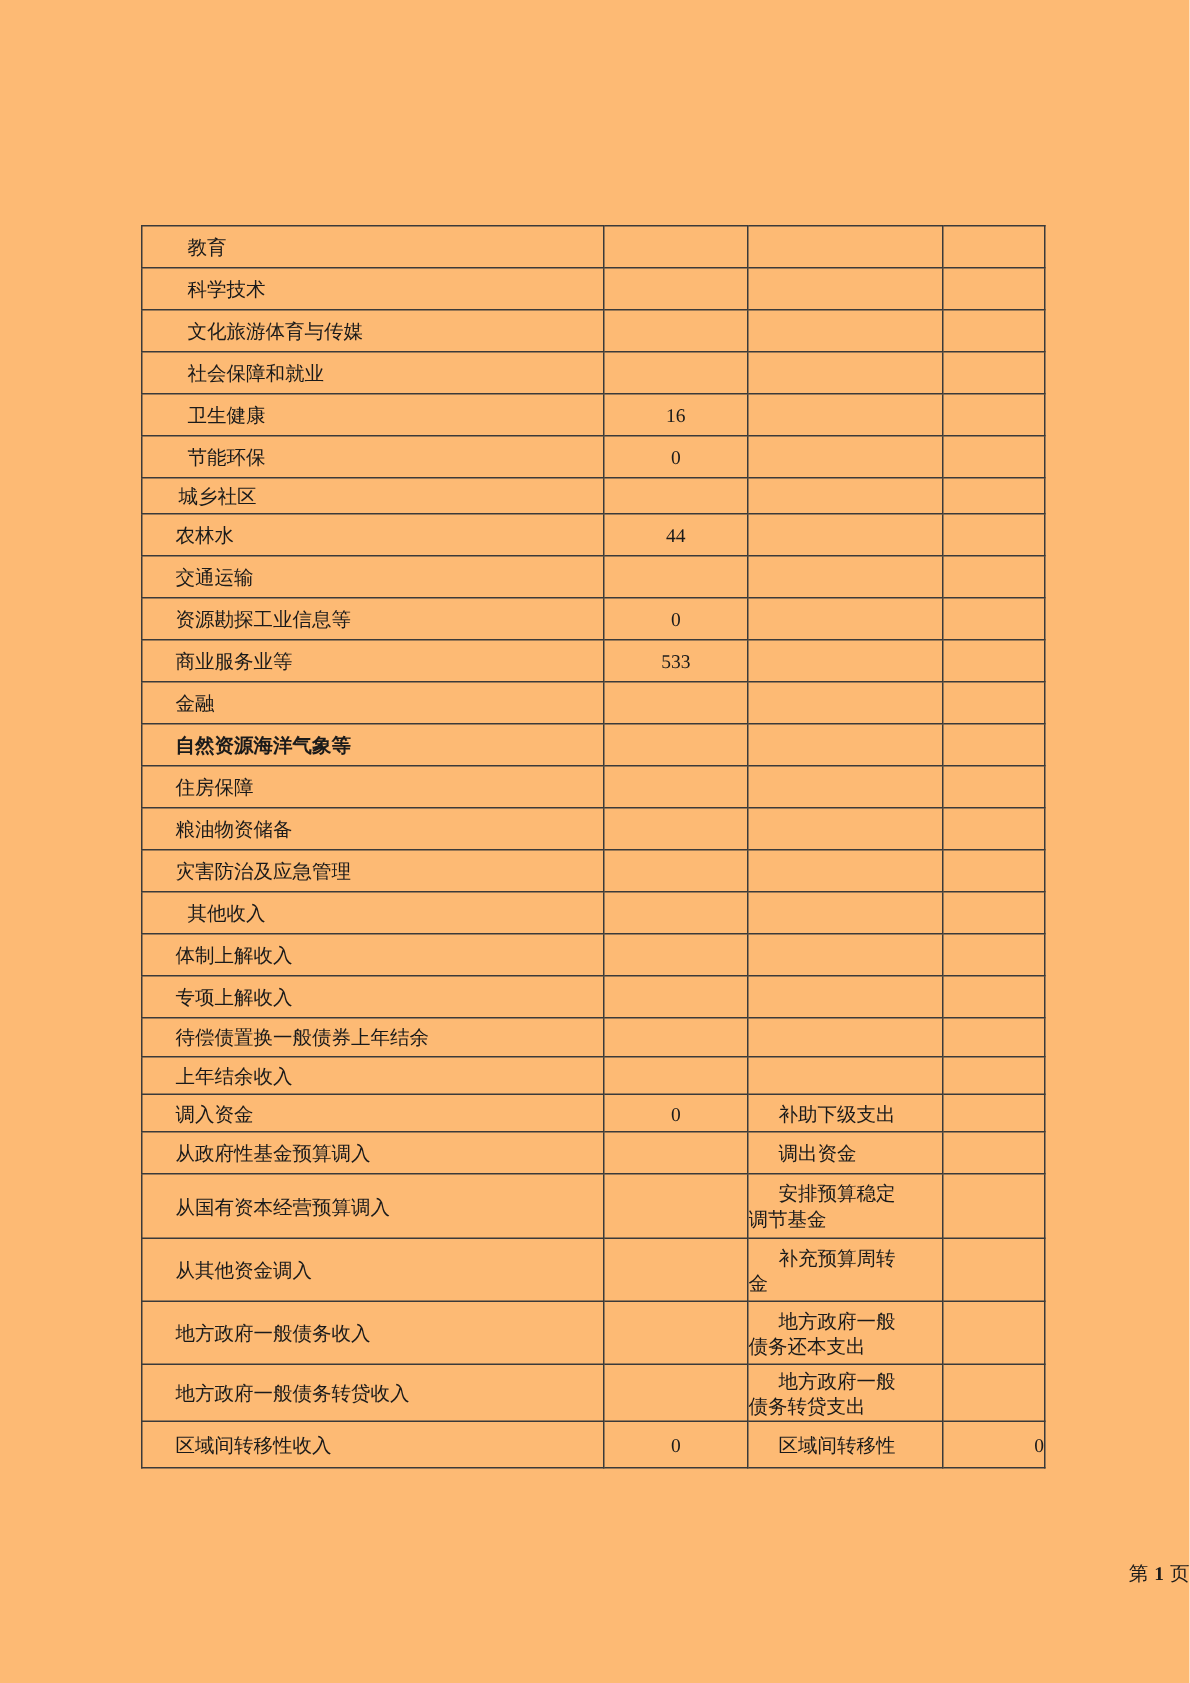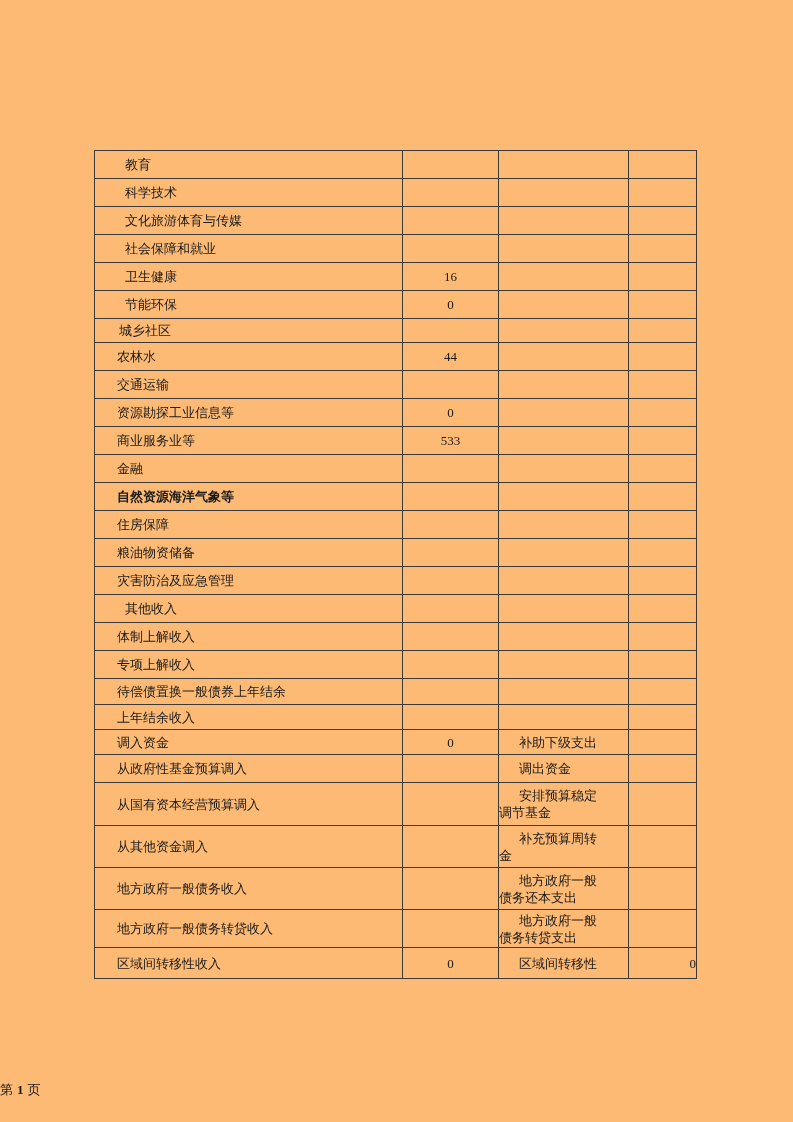--- a/index.html
+++ b/index.html
@@ -51,23 +51,23 @@
     text-indent: 20px;
     line-height: 18px;
   }
   td.rval {
     text-align: right;
     padding-right: 7px;
   }
   .footer {
     position: absolute;
     left: 0;
-    top: 1081px;
+    top: 1040px;
     width: 100%;
-    text-align: left;
+    text-align: right;
     font-size: 13px;
     color: #1a1a1a;
   }
   .footer .pagenum {
     font-weight: bold;
     margin: 0 4px;
   }
 </style>
 </head>
 <body>

